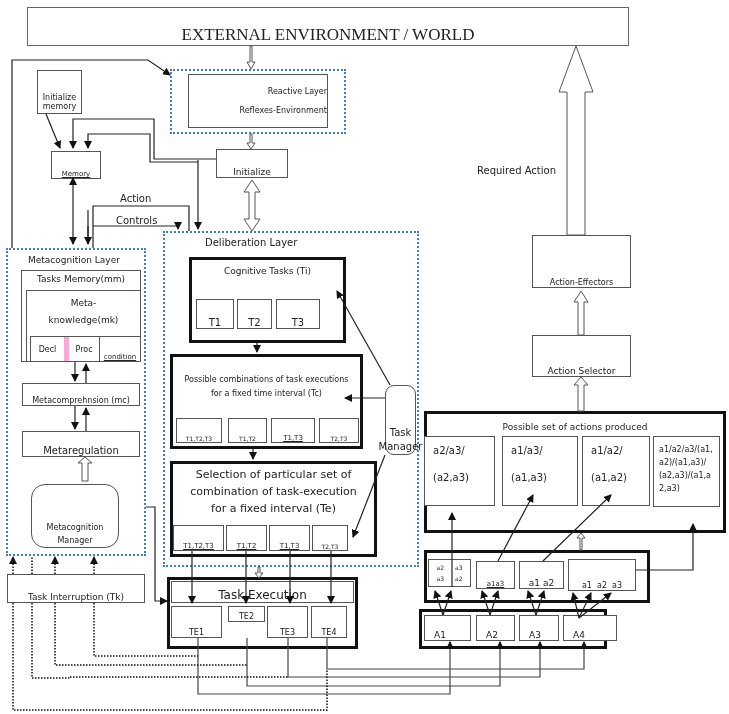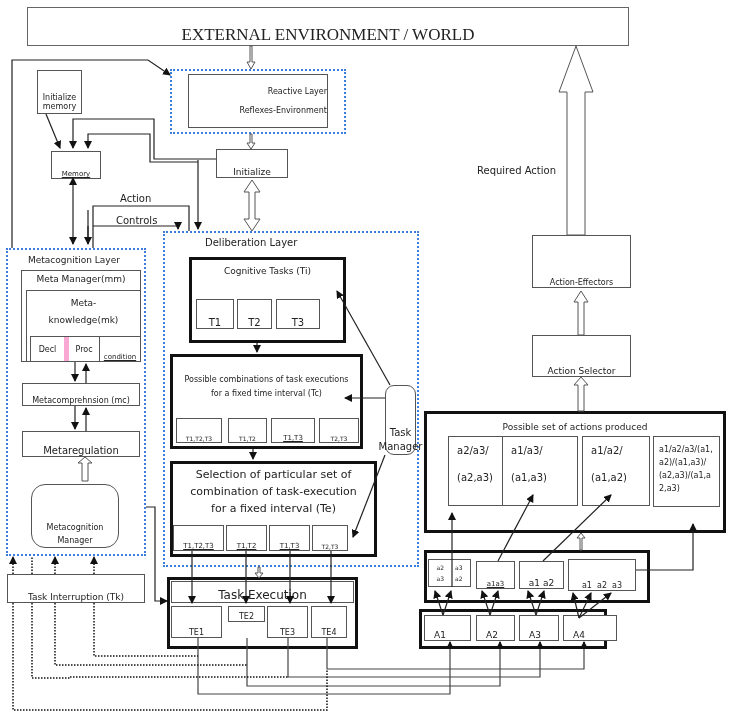--- a/index.html
+++ b/index.html
@@ -44,21 +44,21 @@
   <div class="box s9" style="left:216px;top:149px;width:72px;height:29px;">
     <span>Initialize</span>
   </div>
 
   <div class="lbl s10" style="left:120px;top:193px;">Action</div>
   <div class="lbl s10" style="left:116px;top:215px;">Controls</div>
 
   <div class="dotted" style="left:6px;top:248px;width:140px;height:308px;"></div>
   <div class="lbl s9" style="left:28px;top:255px;">Metacognition Layer</div>
   <div class="box" style="left:21px;top:270px;width:120px;height:92px;align-items:flex-start;padding-top:3px;">
-    <span class="s9">Meta Manager(mm)</span>
+    <span class="s9">Tasks Memory(mm)</span>
   </div>
   <div class="box" style="left:26px;top:290px;width:115px;height:72px;align-items:flex-start;padding:4px 20px 0;white-space:normal;">
     <span class="s9" style="line-height:17px;">Meta-knowledge(mk)</span>
   </div>
   <div class="box" style="left:30px;top:336px;width:111px;height:26px;justify-content:flex-start;">
     <div class="s8" style="width:33px;text-align:center;border-right:5px solid #f9a8d4;height:100%;display:flex;align-items:center;justify-content:center;">Decl</div>
     <div class="s8" style="width:30px;text-align:center;border-right:1px solid #555;height:100%;display:flex;align-items:center;justify-content:center;">Proc</div>
     <div class="s7" style="flex:1;text-align:center;">condition</div>
   </div>
   <div class="box s8" style="left:22px;top:383px;width:118px;height:23px;">
@@ -140,21 +140,21 @@
   <div class="box s8" style="left:267px;top:606px;width:41px;height:32px;">
       <span>TE3</span>
     </div>
   <div class="box s8" style="left:311px;top:606px;width:36px;height:32px;">
       <span>TE4</span>
     </div>
 
   <div class="box thick" style="left:424px;top:411px;width:302px;height:122px;align-items:flex-start;padding-top:8px;">
     <span class="s9">Possible set of actions produced</span>
   </div>
-  <div class="box act" style="left:448px;top:436px;width:71px;height:70px;">
+  <div class="box act" style="left:424px;top:436px;width:71px;height:70px;">
     <span>a2/a3/</span>
     <span style="margin-top:16px;">(a2,a3)</span>
   </div>
   <div class="box act" style="left:502px;top:436px;width:76px;height:70px;">
     <span>a1/a3/</span>
     <span style="margin-top:16px;">(a1,a3)</span>
   </div>
   <div class="box act" style="left:582px;top:436px;width:68px;height:70px;">
     <span>a1/a2/</span>
     <span style="margin-top:16px;">(a1,a2)</span>

